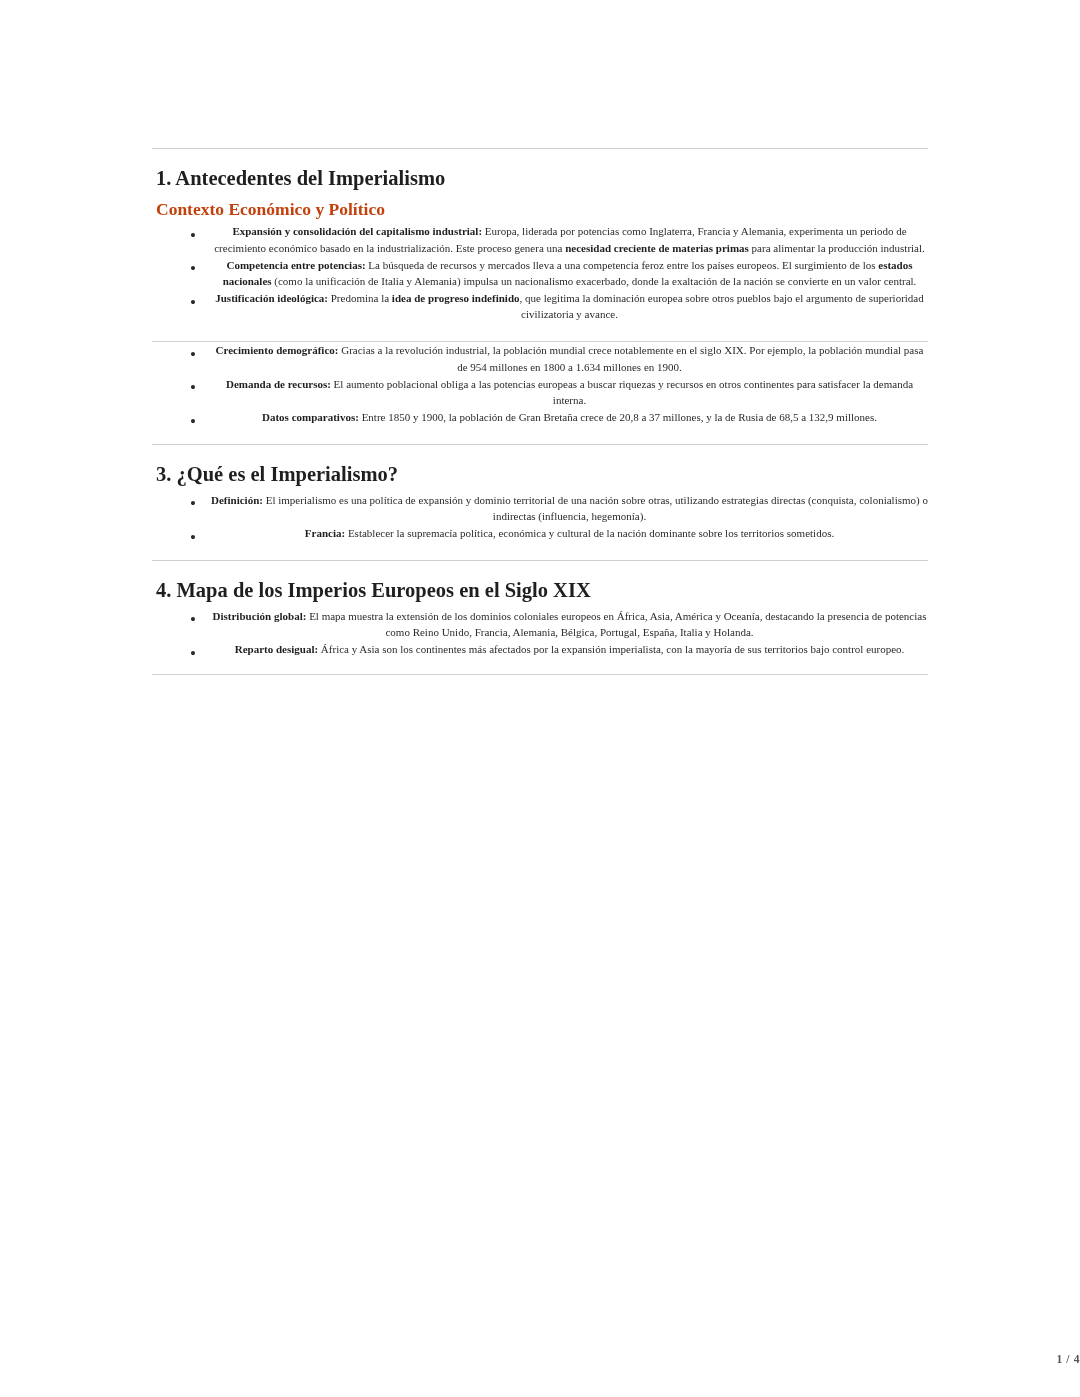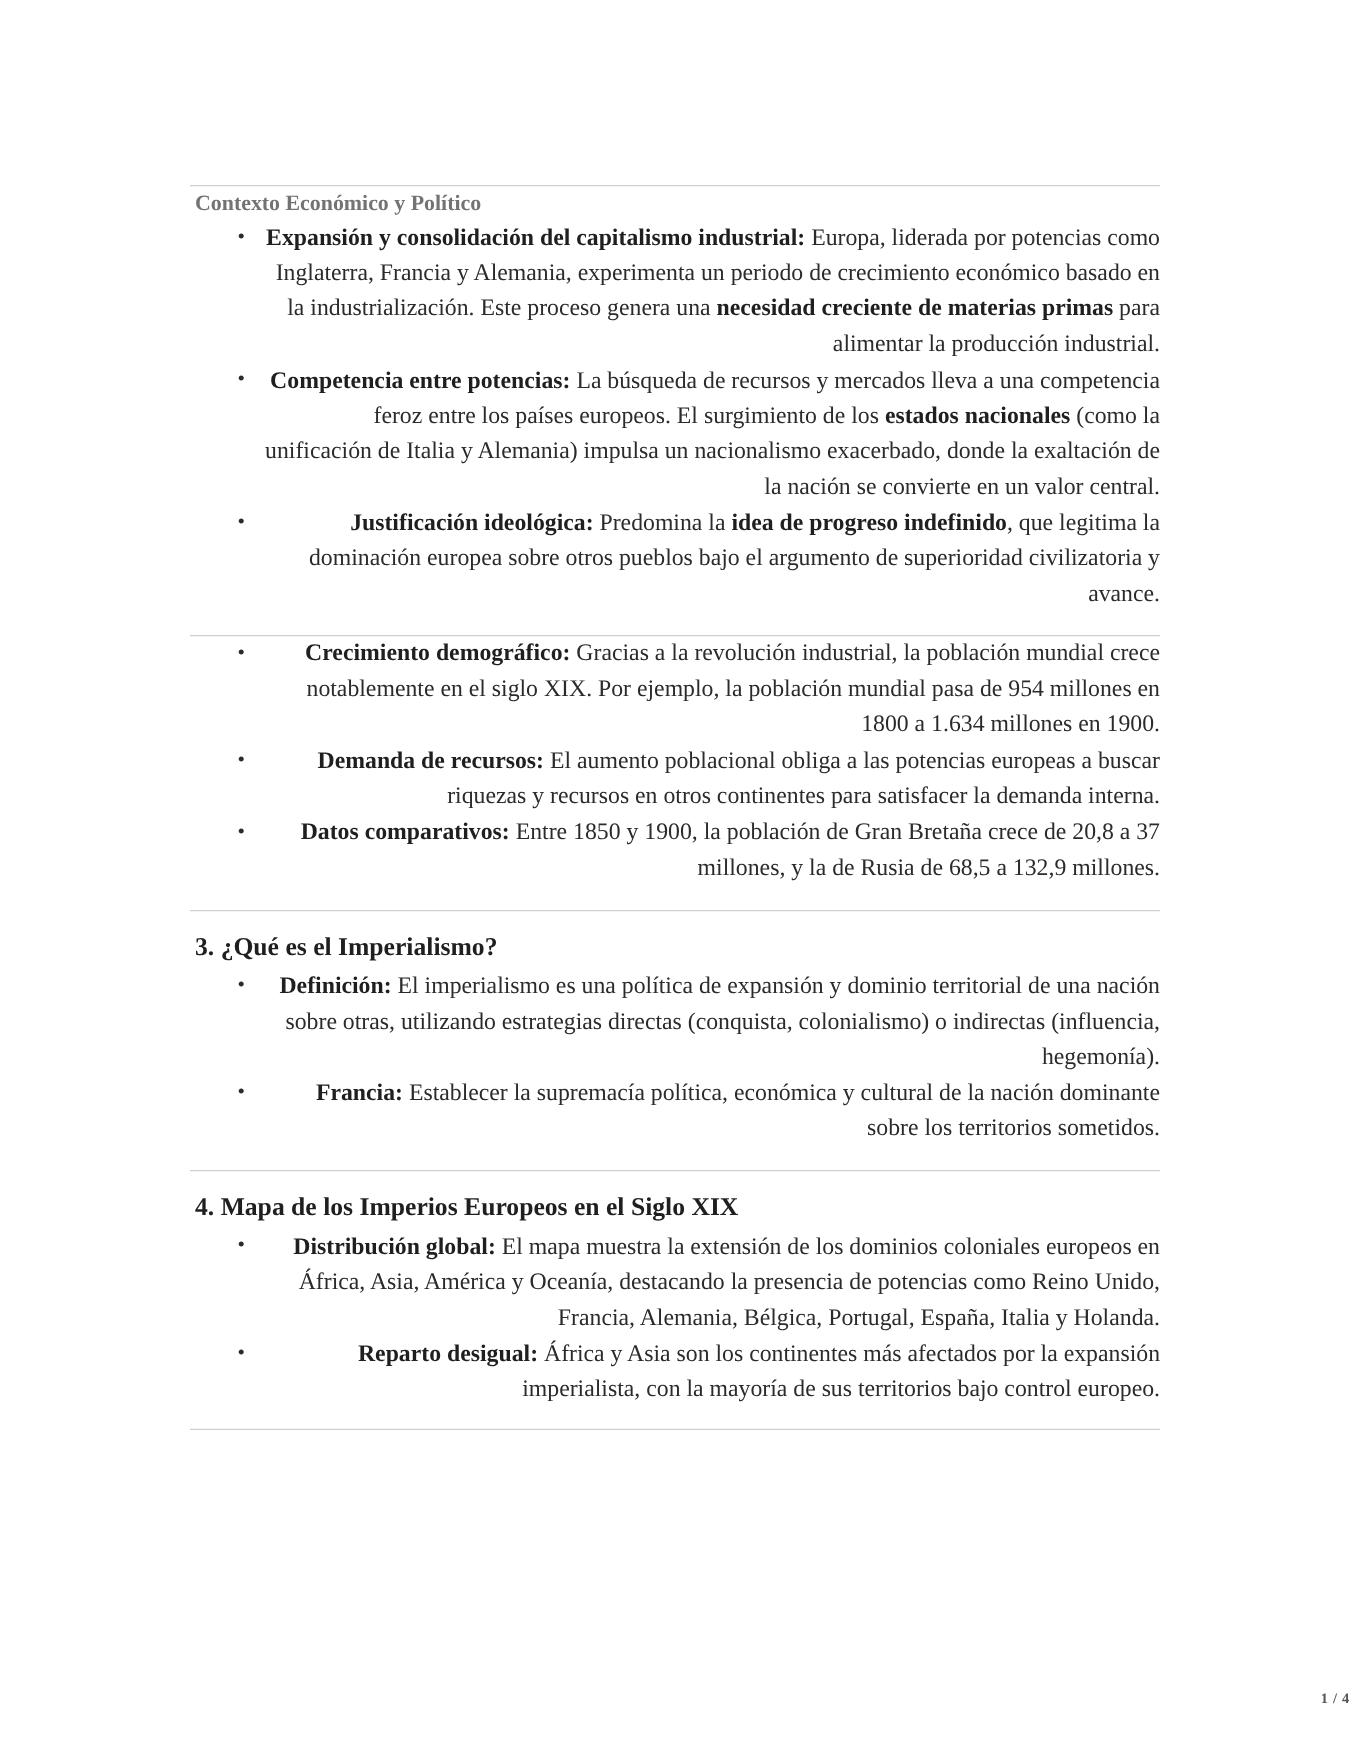--- a/index.html
+++ b/index.html
@@ -48,38 +48,38 @@
     font-size: 20.5px;
     font-weight: bold;
     color: #1f1f1f;
     margin: 0;
     padding: 16px 0 4px 4px;
     line-height: 1.3;
   }
   .sub-heading {
     font-size: 17.5px;
     font-weight: bold;
-    color: #737373;
+    color: #c2410c;
     margin: 0;
     padding: 2px 0 2px 4px;
     line-height: 1.35;
   }
   ul.bullets {
     list-style: none;
     margin: 0;
     padding: 0 0 0 38px;
   }
   ul.bullets > li {
     position: relative;
-    font-size: 19px;
+    font-size: 11px;
     line-height: 1.495;
     color: #2b2b2b;
     padding: 0 0 0 21px;
     margin: 0 0 0.5px 0;
-    text-align: right;
+    text-align: center;
   }
   ul.bullets > li::before {
     content: "\2022";
     position: absolute;
     left: 0;
     top: -0.5px;
     font-size: 17px;
     color: #2b2b2b;
     line-height: 1.495;
   }
@@ -108,20 +108,21 @@
 </style>
 </head>
 <body>
 
 <div class="page">
   <div class="content">
 
     <hr class="rule">
 
     <div class="section">
+      <h2 class="sec-heading">1. Antecedentes del Imperialismo</h2>
       <h3 class="sub-heading">Contexto Económico y Político</h3>
       <ul class="bullets">
         <li><span class="b">Expansión y consolidación del capitalismo industrial:</span><span> Europa, liderada por potencias como Inglaterra, Francia y Alemania, experimenta un periodo de crecimiento económico basado en la industrialización. Este proceso genera una </span><span class="b">necesidad creciente de materias primas</span><span> para alimentar la producción industrial.</span></li>
         <li><span class="b">Competencia entre potencias:</span><span> La búsqueda de recursos y mercados lleva a una competencia feroz entre los países europeos. El surgimiento de los </span><span class="b">estados nacionales</span><span> (como la unificación de Italia y Alemania) impulsa un nacionalismo exacerbado, donde la exaltación de la nación se convierte en un valor central.</span></li>
         <li><span class="b">Justificación ideológica:</span><span> Predomina la </span><span class="b">idea de progreso indefinido</span><span>, que legitima la dominación europea sobre otros pueblos bajo el argumento de superioridad civilizatoria y avance.</span></li>
       </ul>
       <div class="divider-wrap">
         <hr class="rule">
       </div>
     </div>

